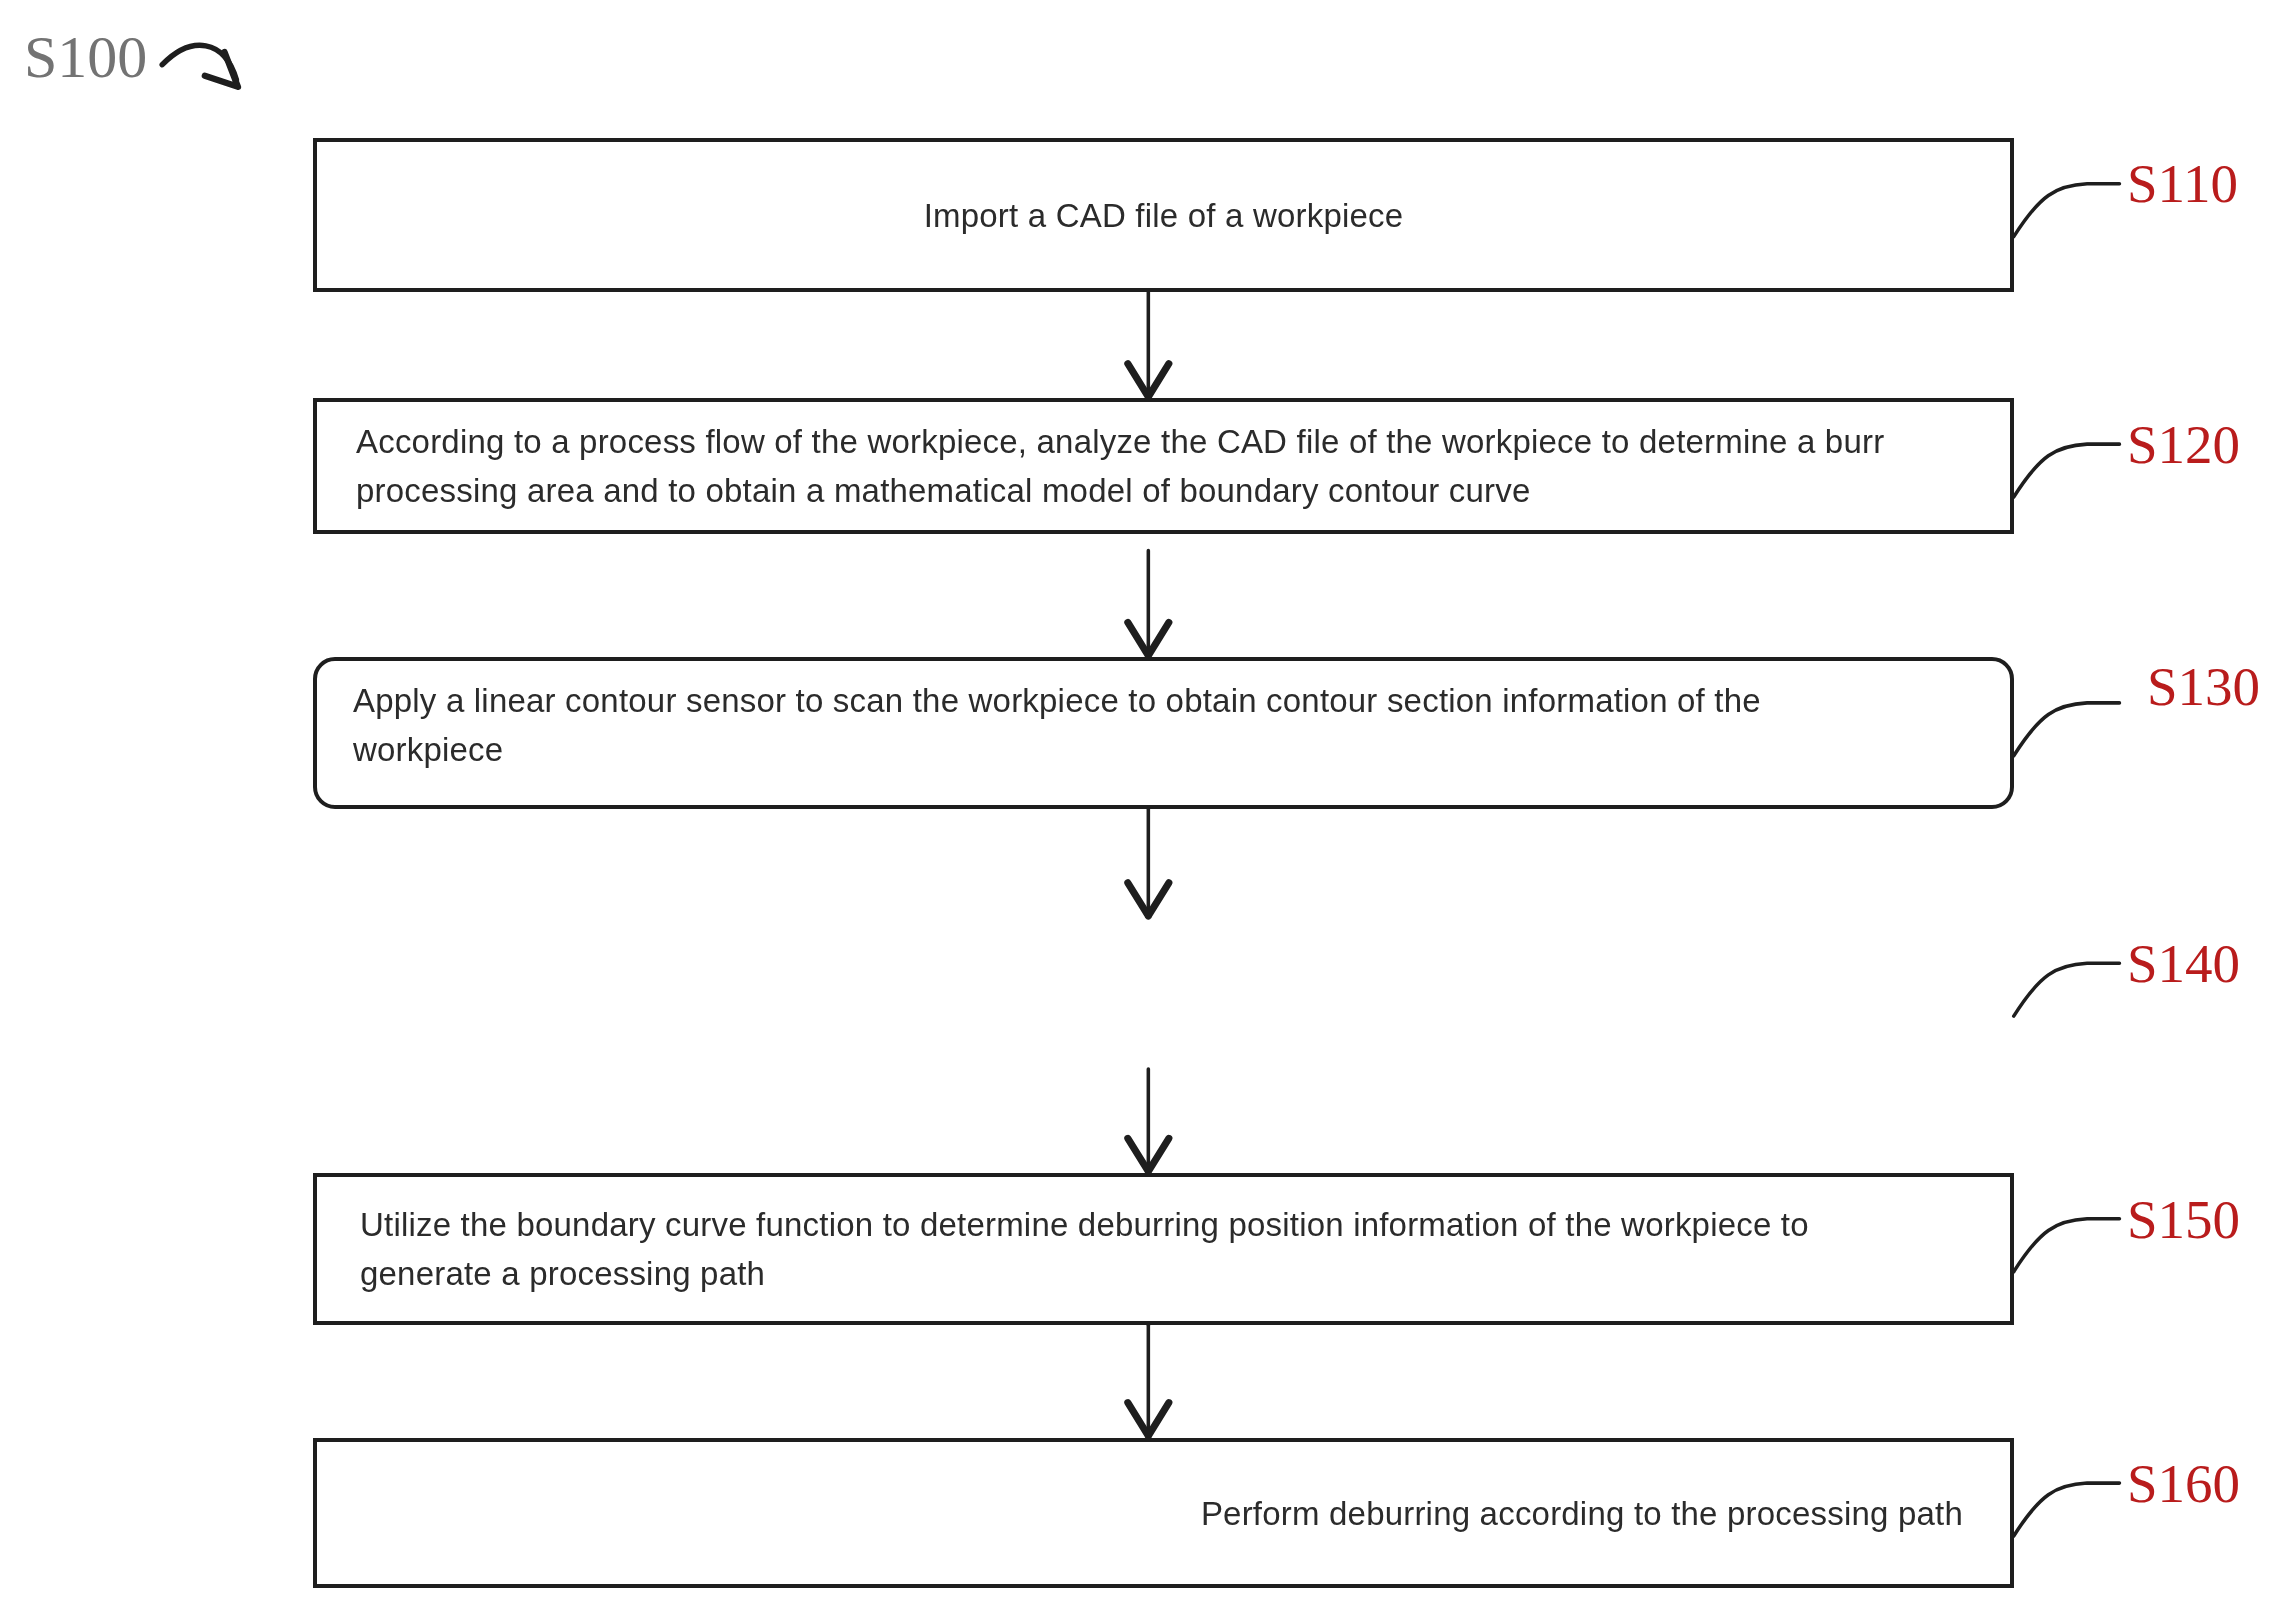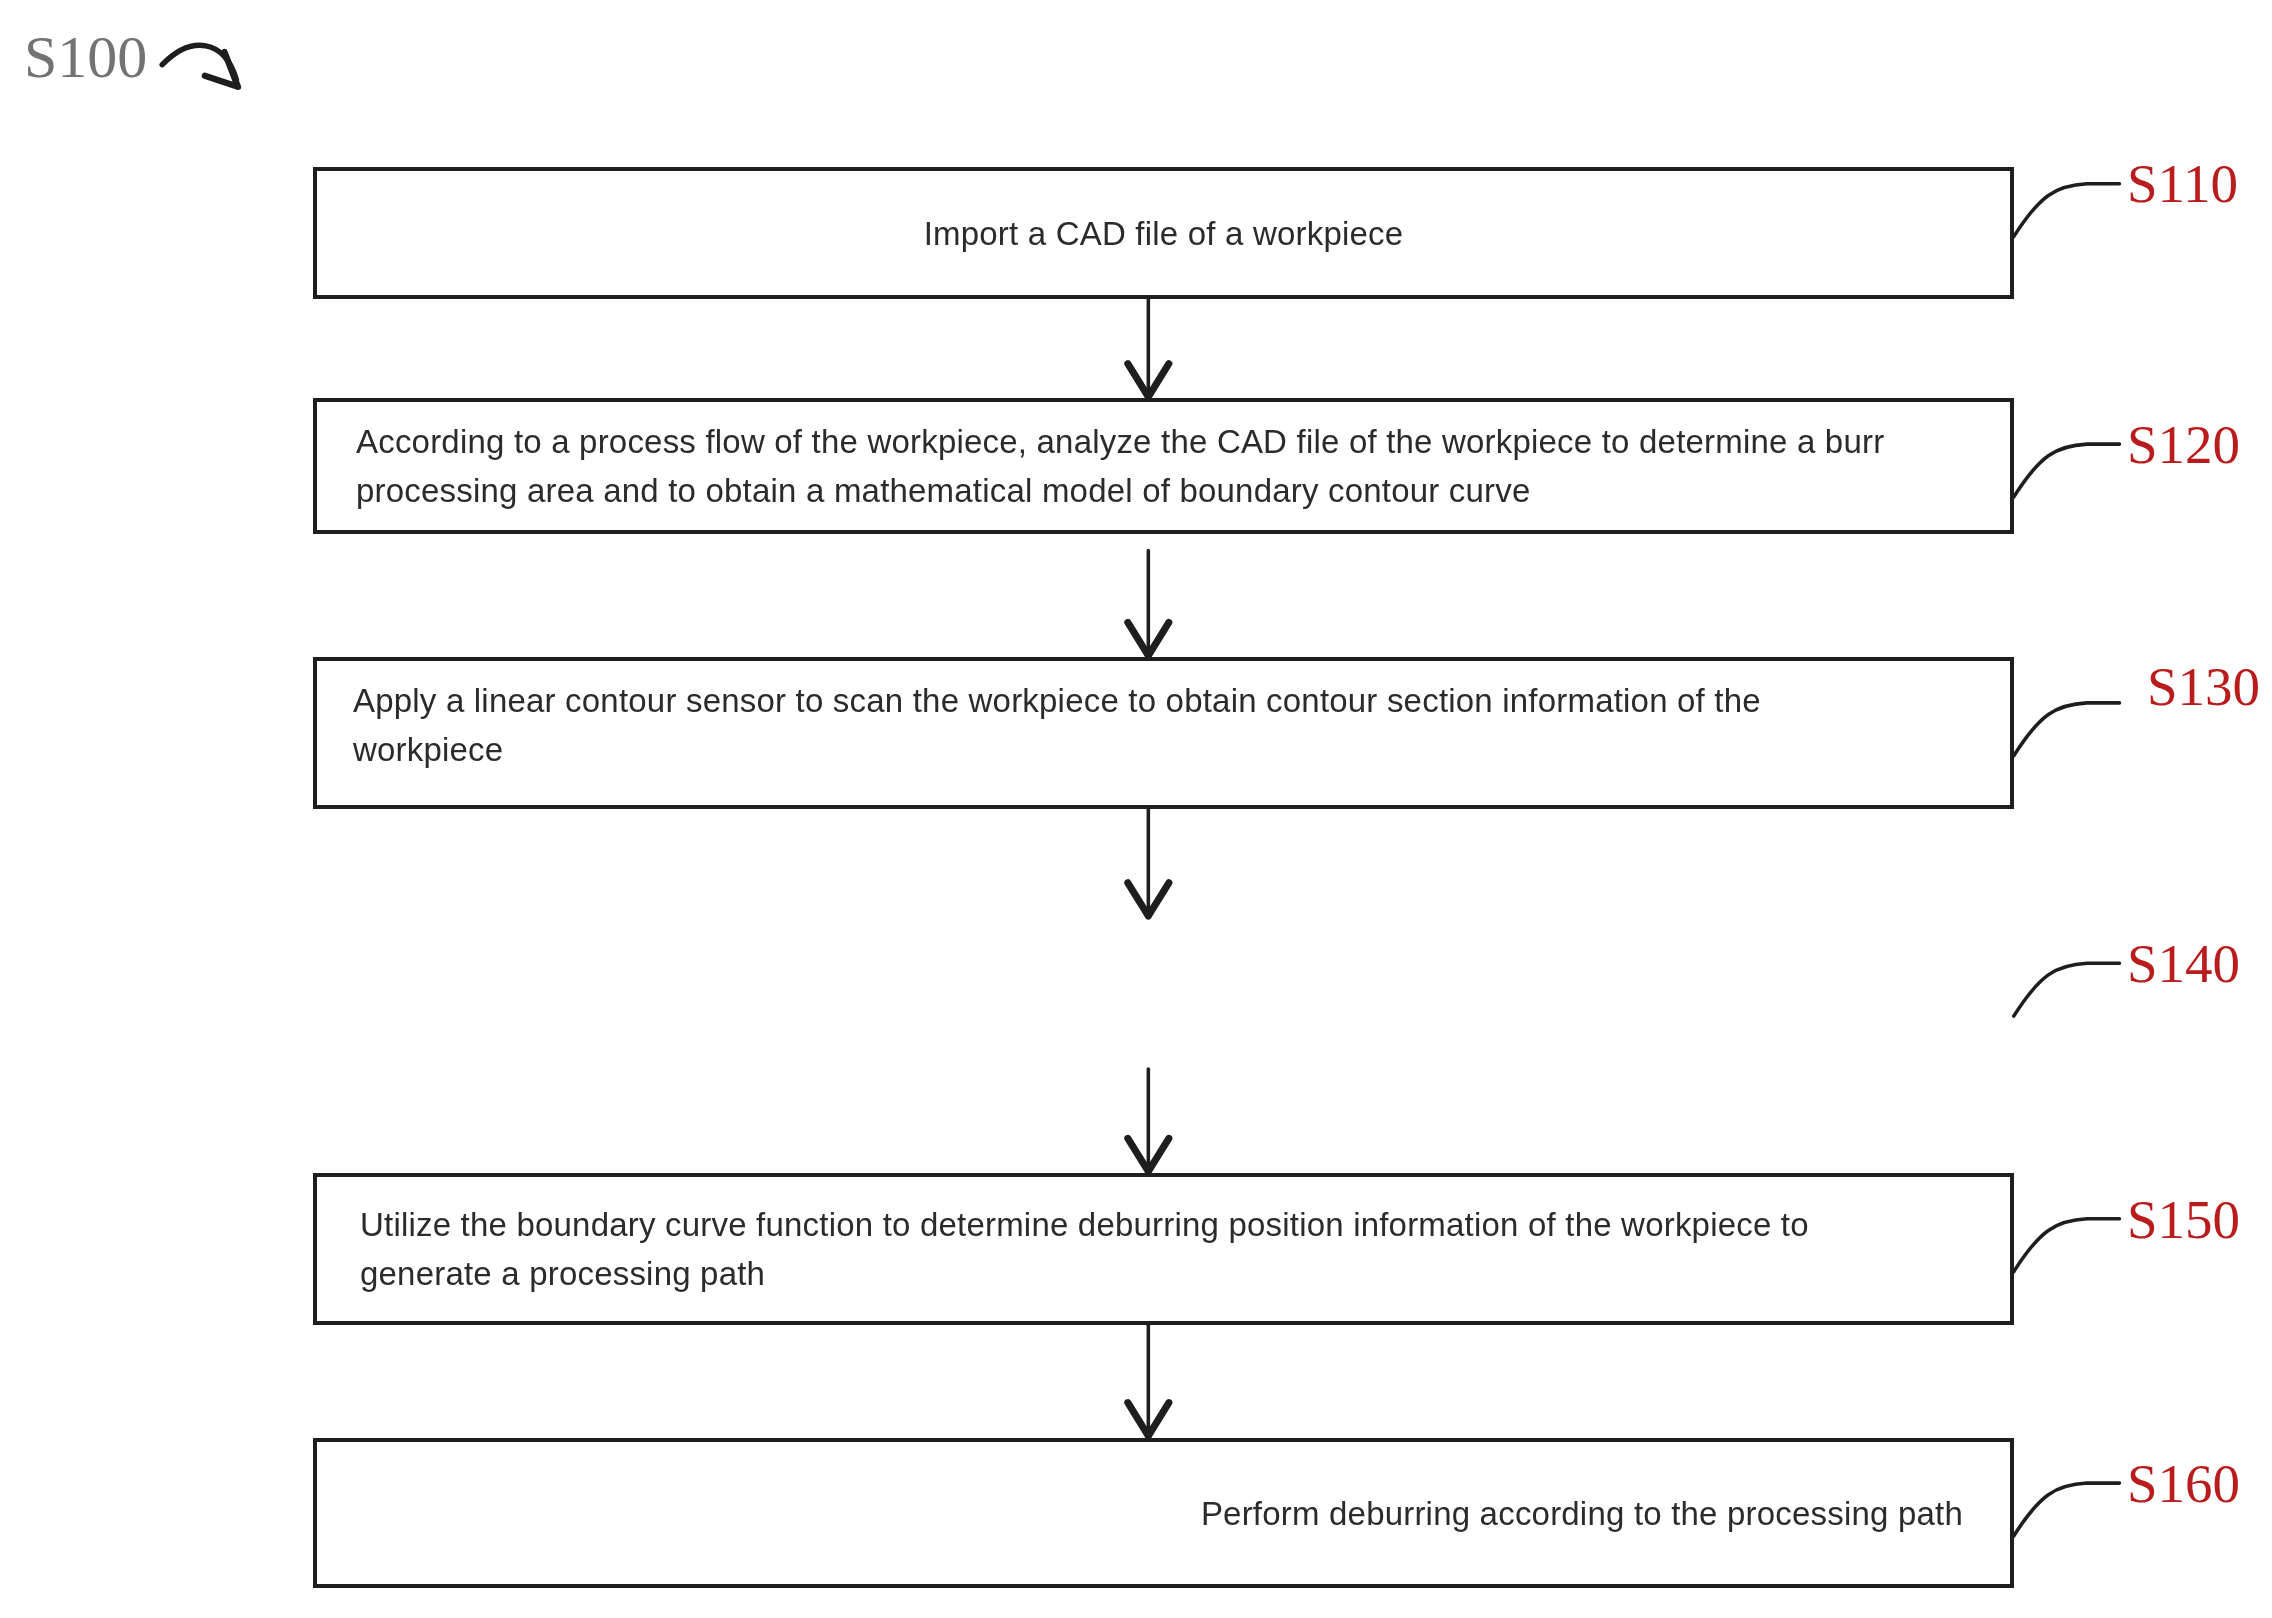--- a/index.html
+++ b/index.html
@@ -23,23 +23,23 @@
     border:4px solid #1e1e1e;
     background:#ffffff;
     display:flex;
     align-items:center;
     font-size:33px;
     line-height:49px;
     letter-spacing:0.2px;
     color:#2b2b2b;
   }
   .flow-box .txt{width:100%;}
-  .b1{top:138px;height:132px;text-align:center;padding:0 47px;margin-top:29px;}
+  .b1{top:138px;height:154px;text-align:center;padding:0 47px;}
   .b2{top:398px;height:136px;text-align:left;padding:0 110px 0 39px;}
-  .b3{top:657px;height:152px;text-align:left;padding:0 118px 16px 36px;}
+  .b3{top:657px;height:152px;text-align:left;padding:0 118px 16px 36px;border-radius:22px;}
   .b4{top:918px;height:151px;text-align:left;padding:0 75px 0 75px;}
   .b5{top:1173px;height:152px;text-align:left;padding:0 181px 0 43px;}
   .b6{top:1438px;height:150px;text-align:right;padding:0 47px;}
   .step-label{
     position:absolute;
     left:2127px;
     font-family:"Liberation Serif","DejaVu Serif",serif;
     font-size:55px;
     line-height:55px;
     color:#b91c1c;

